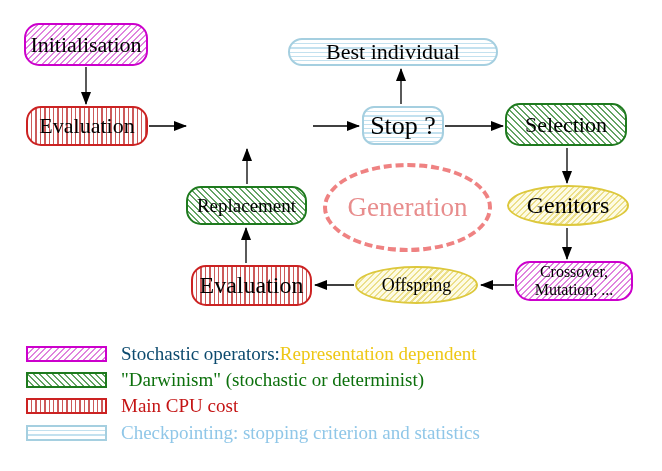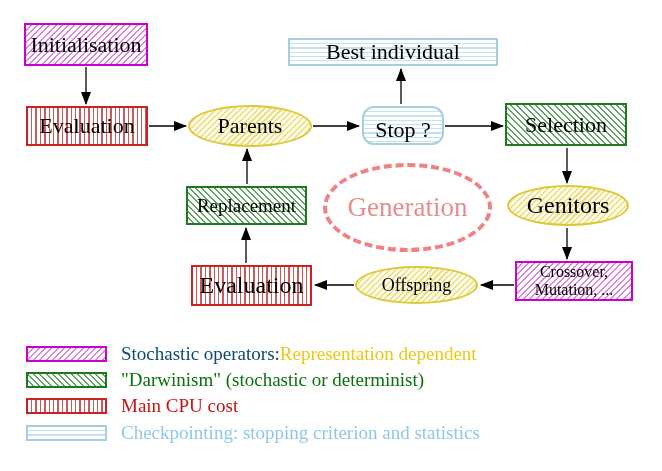--- a/index.html
+++ b/index.html
@@ -23,20 +23,21 @@
   }
   .node {
     position: absolute;
     display: flex;
     align-items: center;
     justify-content: center;
     box-sizing: border-box;
     color: #000;
     text-align: center;
     white-space: nowrap;
+    border-radius: 15px;
   }
   
   .hatch-magenta {
     border: 2px solid #cc00cc;
     background: repeating-linear-gradient(135deg, #ffffff 0 3px, #df84de 3px 4.4px);
   }
   .hatch-green {
     border: 2px solid #1e7a1e;
     background: repeating-linear-gradient(45deg, #ffffff 0 3px, #63a363 3px 4.4px);
   }
@@ -50,21 +51,21 @@
   }
   .ellipse-yellow {
     border: 2px solid #ddc83c;
     border-radius: 50%;
     background: repeating-linear-gradient(135deg, #fdfbe4 0 2.6px, #ecdf8a 2.6px 4.2px);
   }
   
   .n-init        { left: 24px;  top: 23px;  width: 124px; height: 43px; font-size: 22px; }
   .n-eval-top    { left: 26px;  top: 106px; width: 122px; height: 40px; font-size: 22px; }
   .n-parents     { left: 188px; top: 105px; width: 124px; height: 42px; font-size: 22px; }
-  .n-stop        { left: 362px; top: 106px; width: 82px;  height: 39px; font-size: 22px; border-radius: 12px; align-items: flex-end; }
+  .n-stop        { left: 362px; top: 106px; width: 82px;  height: 39px; font-size: 26px; border-radius: 12px; }
   .n-best        { left: 288px; top: 38px;  width: 210px; height: 28px; font-size: 22px; }
   .n-selection   { left: 505px; top: 103px; width: 122px; height: 43px; font-size: 22px; }
   .n-genitors    { left: 507px; top: 185px; width: 122px; height: 41px; font-size: 24px; }
   .n-crossover   { left: 515px; top: 261px; width: 118px; height: 40px; font-size: 16px; line-height: 18px; flex-direction: column; }
   .n-offspring   { left: 355px; top: 266px; width: 123px; height: 38px; font-size: 18px; }
   .n-eval-bottom { left: 191px; top: 265px; width: 121px; height: 41px; font-size: 24px; }
   .n-replacement { left: 186px; top: 186px; width: 121px; height: 39px; font-size: 19px; }
   .n-generation  {
     left: 323px; top: 163px; width: 169px; height: 89px;
     font-size: 27px;
@@ -121,23 +122,20 @@
   </svg>
 
   <div class="node n-init hatch-magenta">
     <span>Initialisation</span>
   </div>
 
   <div class="node n-eval-top stripe-red">
     <span>Evaluation</span>
   </div>
 
-  <div class="node n-parents ellipse-yellow">
-    <span>Parents</span>
-  </div>
 
   <div class="node n-stop stripe-cyan">
     <span>Stop ?</span>
   </div>
 
   <div class="node n-best stripe-cyan">
     <span>Best individual</span>
   </div>
 
   <div class="node n-selection hatch-green">

